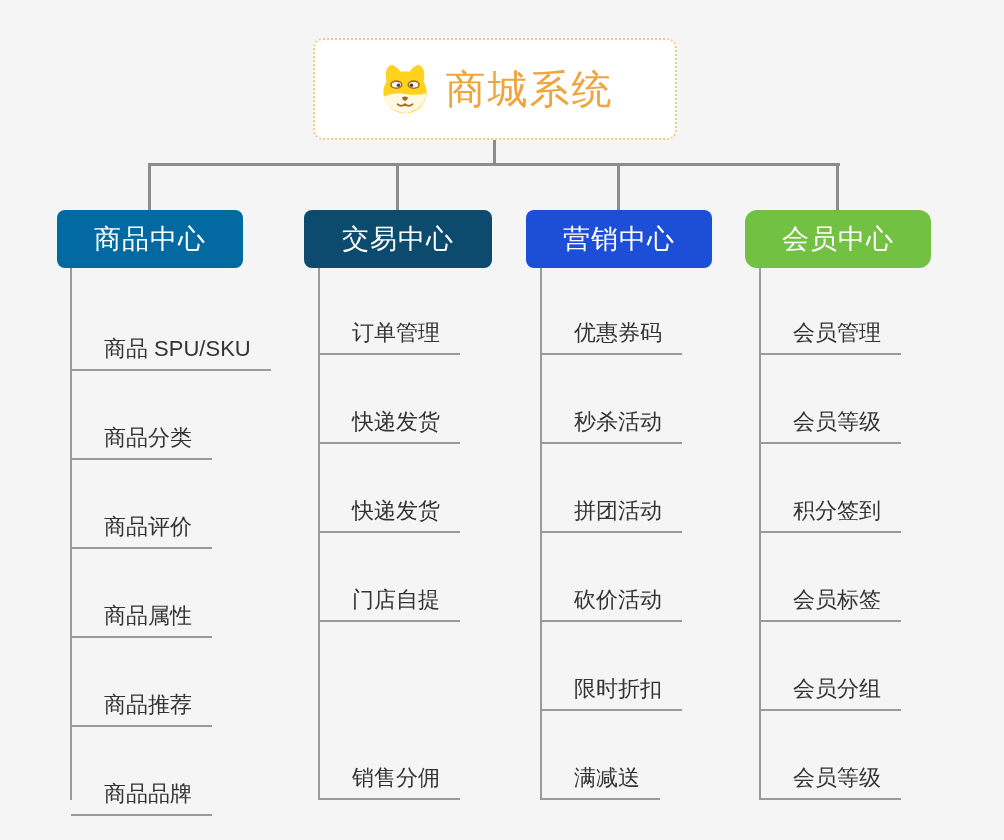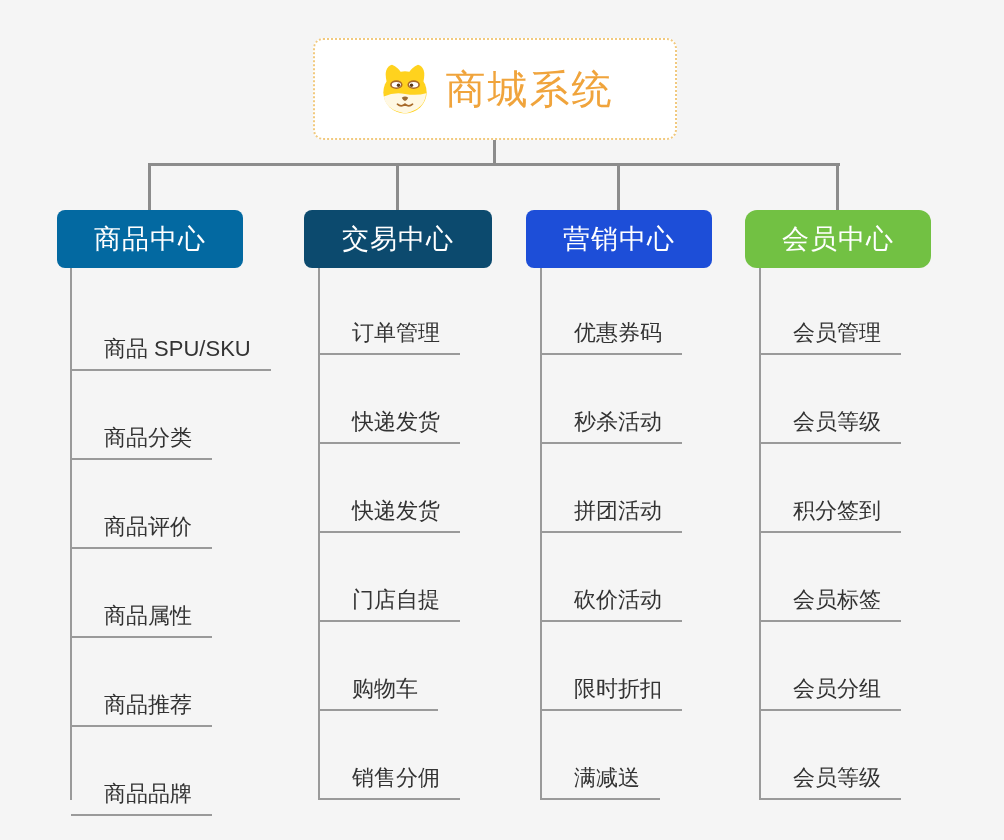--- a/index.html
+++ b/index.html
@@ -124,21 +124,20 @@
   <div class="leaf col-0 row-1">商品分类</div>
   <div class="leaf col-0 row-2">商品评价</div>
   <div class="leaf col-0 row-3">商品属性</div>
   <div class="leaf col-0 row-4">商品推荐</div>
   <div class="leaf col-0 row-5">商品品牌</div>
 
   <div class="leaf col-1 row-0">订单管理</div>
   <div class="leaf col-1 row-1">快递发货</div>
   <div class="leaf col-1 row-2">快递发货</div>
   <div class="leaf col-1 row-3">门店自提</div>
-  <div class="leaf col-1 row-4">购物车</div>
   <div class="leaf col-1 row-5">销售分佣</div>
 
   <div class="leaf col-2 row-0">优惠券码</div>
   <div class="leaf col-2 row-1">秒杀活动</div>
   <div class="leaf col-2 row-2">拼团活动</div>
   <div class="leaf col-2 row-3">砍价活动</div>
   <div class="leaf col-2 row-4">限时折扣</div>
   <div class="leaf col-2 row-5">满减送</div>
 
   <div class="leaf col-3 row-0">会员管理</div>

